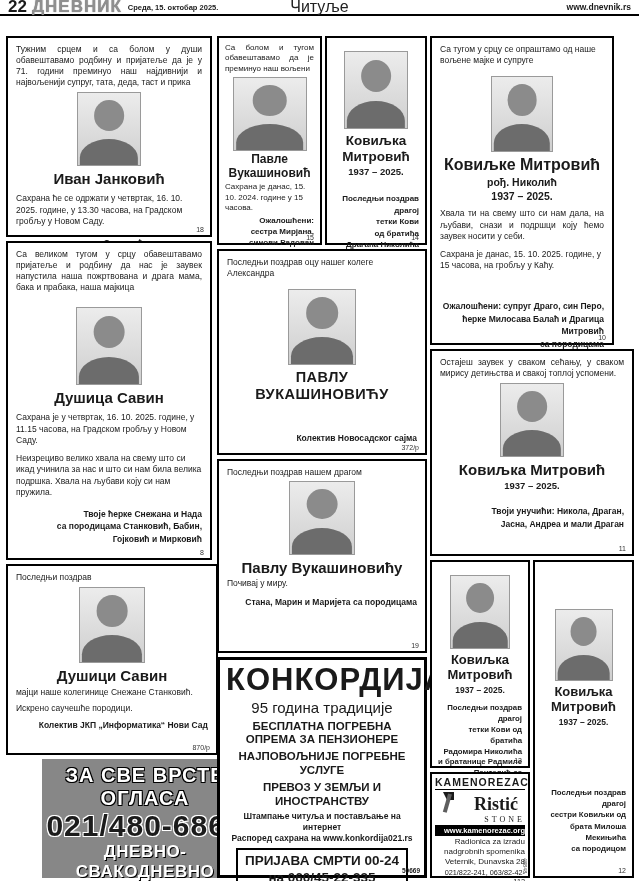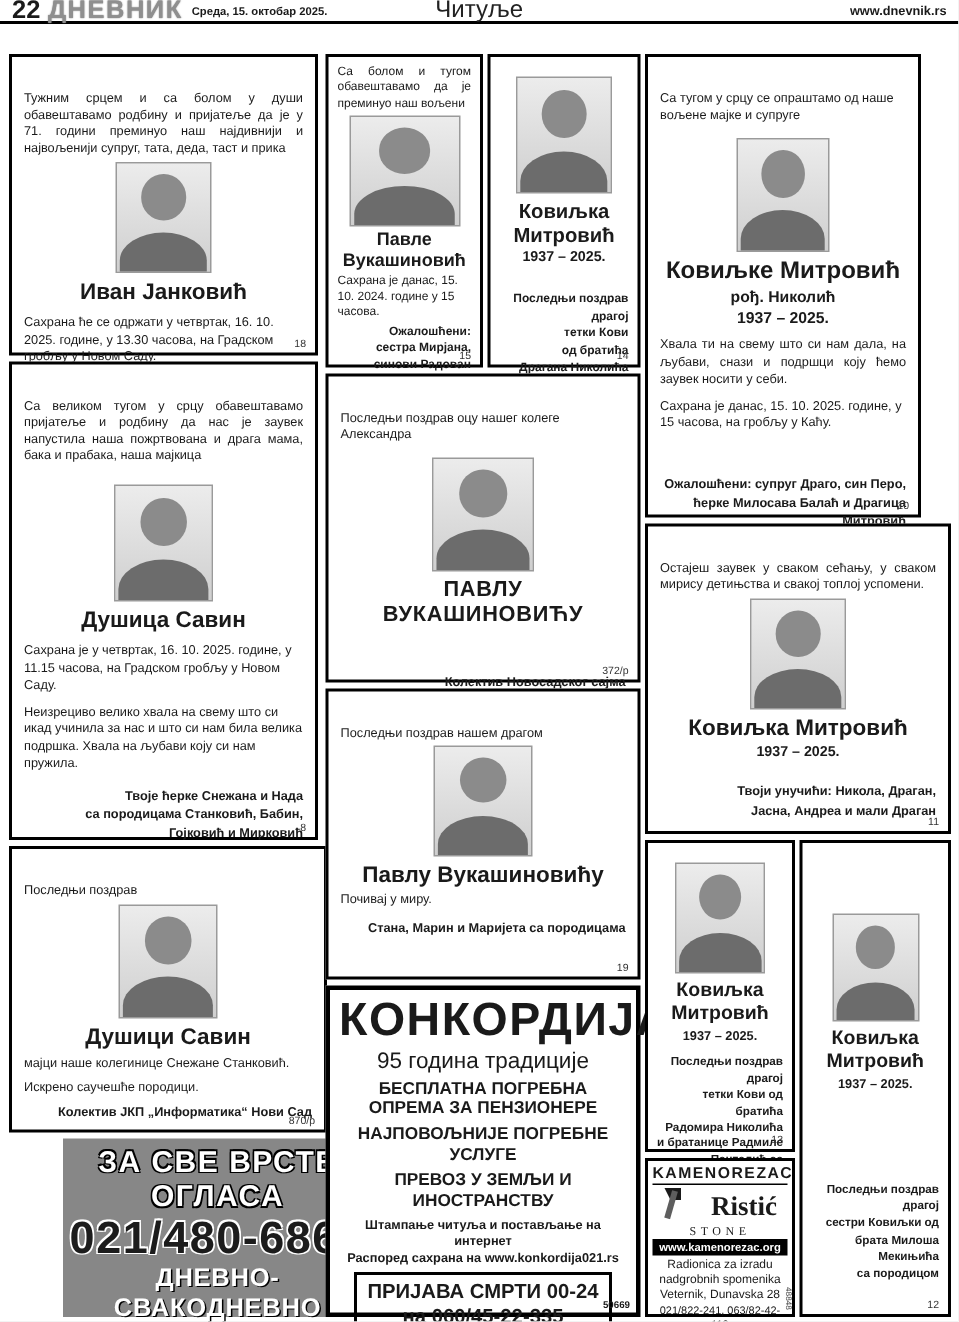--- a/index.html
+++ b/index.html
@@ -8,21 +8,21 @@
   
   .hdr{position:absolute;left:0;top:0;width:639px;height:16px;border-bottom:2px solid #000;
        display:flex;align-items:center;padding:0 8px;box-sizing:border-box;}
   .hdr .pgnum{font-size:17px;font-weight:bold;}
   .hdr .logo{font-size:17px;font-weight:800;color:#8f8f8f;letter-spacing:1px;margin-left:5px;
              text-shadow:0 0 1px #6d6d6d;}
   .hdr .date{font-size:7.5px;font-weight:bold;margin-left:6px;}
   .hdr .section{position:absolute;left:0;right:0;text-align:center;font-size:16px;color:#222;}
   .hdr .site{margin-left:auto;font-size:8.5px;font-weight:bold;z-index:2;background:#fff;}
   
-  .box{position:absolute;border:2px solid #000;background:#fff;padding:22px 8px;box-sizing:border-box;}
+  .box{position:absolute;border:2px solid #000;background:#fff;padding:6px 8px;box-sizing:border-box;}
   .intro{font-size:8.5px;line-height:1.3;text-align:justify;margin:0 0 3px;}
   .photo{margin:4px auto;border:1px solid #9a9a9a;background:linear-gradient(#ececec,#cfcfcf);
          position:relative;overflow:hidden;}
   .photo::before{content:"";position:absolute;top:10%;left:50%;transform:translateX(-50%);
          width:48%;height:42%;border-radius:50%;background:#8b8b8b;}
   .photo::after{content:"";position:absolute;bottom:-16%;left:50%;transform:translateX(-50%);
          width:94%;height:52%;border-radius:50% 50% 0 0;background:#6c6c6c;}
   .name{text-align:center;font-weight:bold;font-size:15px;margin:4px 0 2px;line-height:1.15;}
   .name.caps{font-size:14.5px;letter-spacing:.5px;}
   .name.sm{font-size:13px;}
@@ -46,21 +46,21 @@
          background:#fff;box-sizing:border-box;text-align:center;padding:4px 6px;}
   .ad-ko .t{font-size:31px;font-weight:800;letter-spacing:1px;line-height:1.05;}
   .ad-ko .st{font-size:15px;margin:2px 0 4px;}
   .ad-ko .b{font-size:11.5px;font-weight:bold;line-height:1.2;margin:3px 0;}
   .ad-ko .sm{font-size:8.5px;font-weight:bold;line-height:1.3;margin:3px 0;white-space:pre-line;}
   .ad-ko .bx{border:2px solid #000;margin:4px 10px;padding:3px 2px;font-size:13.5px;
          font-weight:bold;line-height:1.25;white-space:pre-line;}
   .ad-ko .code{position:absolute;right:4px;bottom:1px;font-size:6.5px;font-weight:bold;}
   
   .ad-ka{position:absolute;left:430px;top:772px;width:100px;height:106px;border:2px solid #000;
-         background:#fff;box-sizing:border-box;text-align:center;padding:2px 3px;}
+         background:#fff;box-sizing:border-box;text-align:right;padding:2px 3px;}
   .ad-ka .kt{font-size:10.5px;font-weight:bold;letter-spacing:1px;border-bottom:1px solid #000;
          padding-bottom:1px;}
   .ad-ka .lrow{display:flex;align-items:center;justify-content:center;gap:16px;margin-top:1px;}
   .ad-ka .ristic{font-family:"Liberation Serif",serif;font-weight:bold;font-size:18px;}
   .ad-ka .stone{font-family:"Liberation Serif",serif;font-size:8px;letter-spacing:3px;
          margin-top:-2px;}
   .ad-ka .web{background:#000;color:#fff;font-size:7.5px;font-weight:bold;padding:1px 0;margin:1px 0;}
   .ad-ka .ln{font-size:8px;line-height:1.25;}
   .ad-ka .tel{font-size:7.3px;margin-top:1px;}
   .ad-ka .vcode{position:absolute;right:0px;bottom:3px;writing-mode:vertical-rl;font-size:5.5px;color:#444;}

